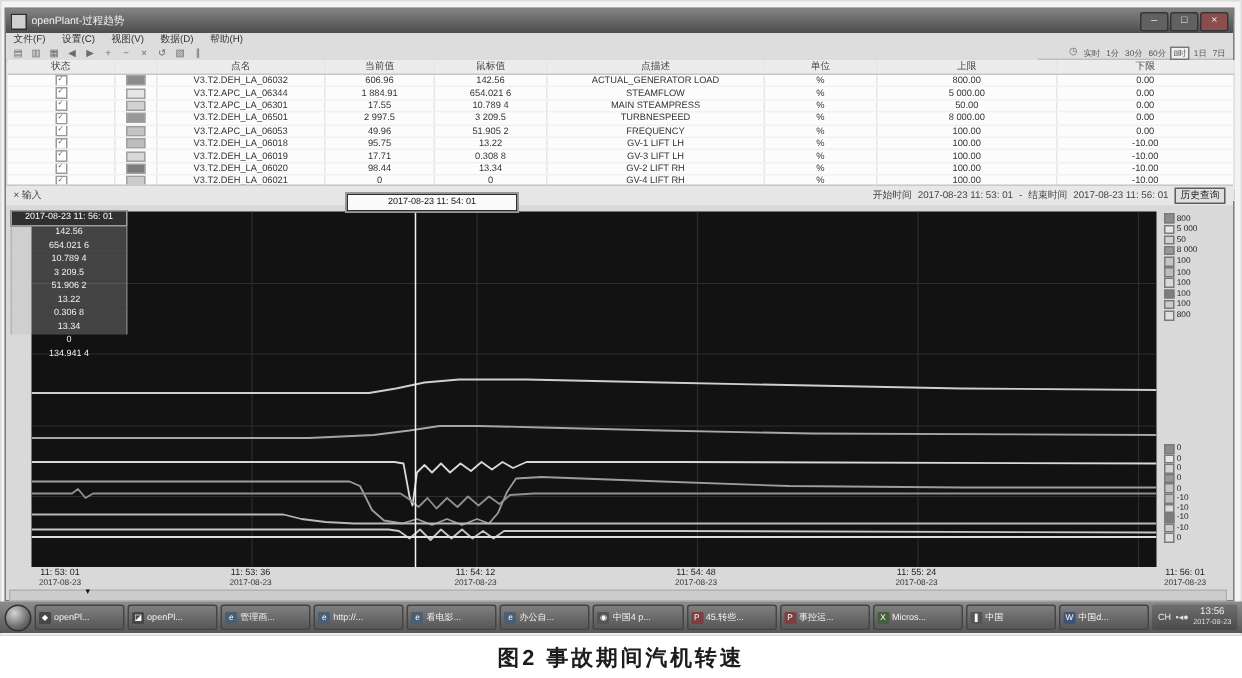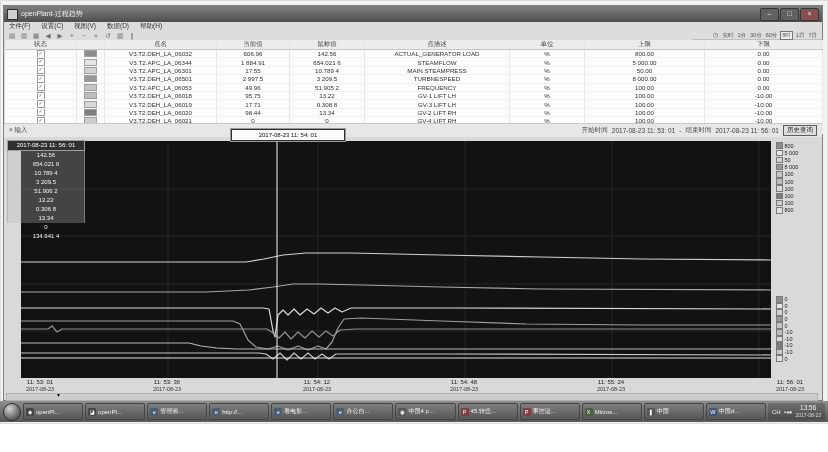--- a/index.html
+++ b/index.html
@@ -527,13 +527,14 @@
     <div class="tray">
       <span>CH</span>
       <span id="trayicons"><span class="trayic">▪</span><span class="trayic">◂</span><span class="trayic">●</span></span>
       <span class="clock">
         <div>13:56</div>
         <div class="trdate">2017-08-23</div>
       </span>
     </div>
   </div>
 
+  <div class="caption">图2 事故期间汽机转速</div>
 </div>
 
 </body></html>

